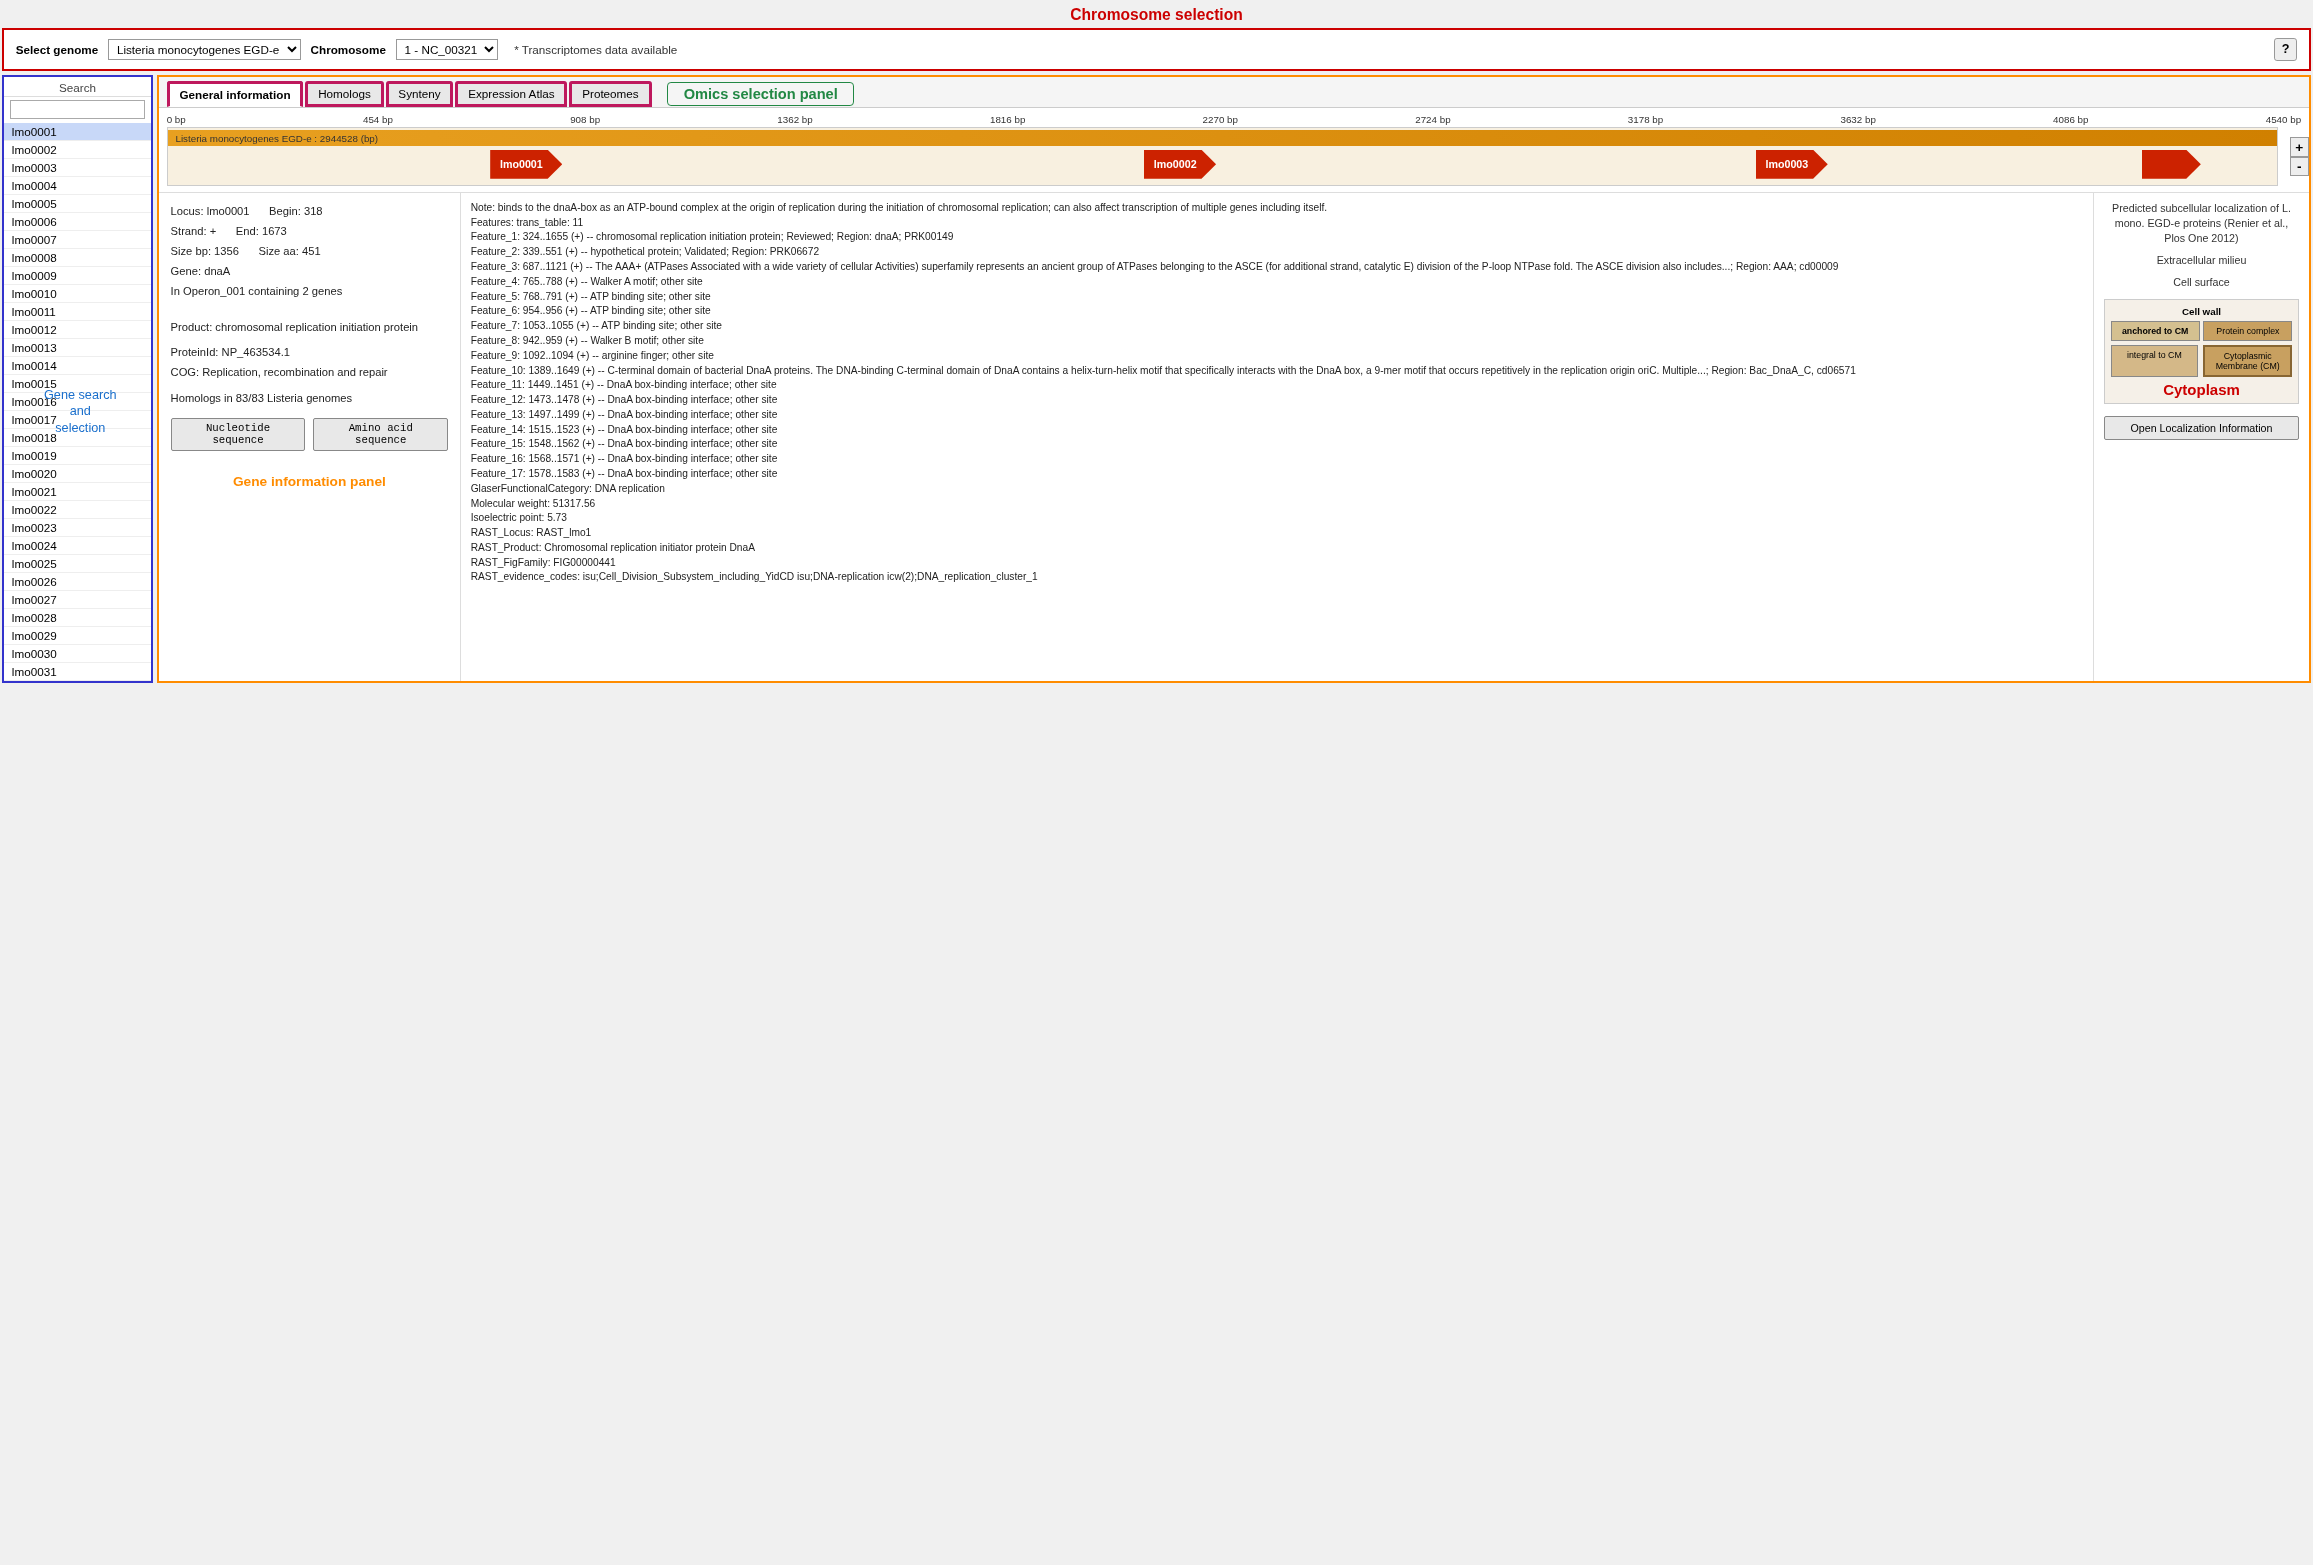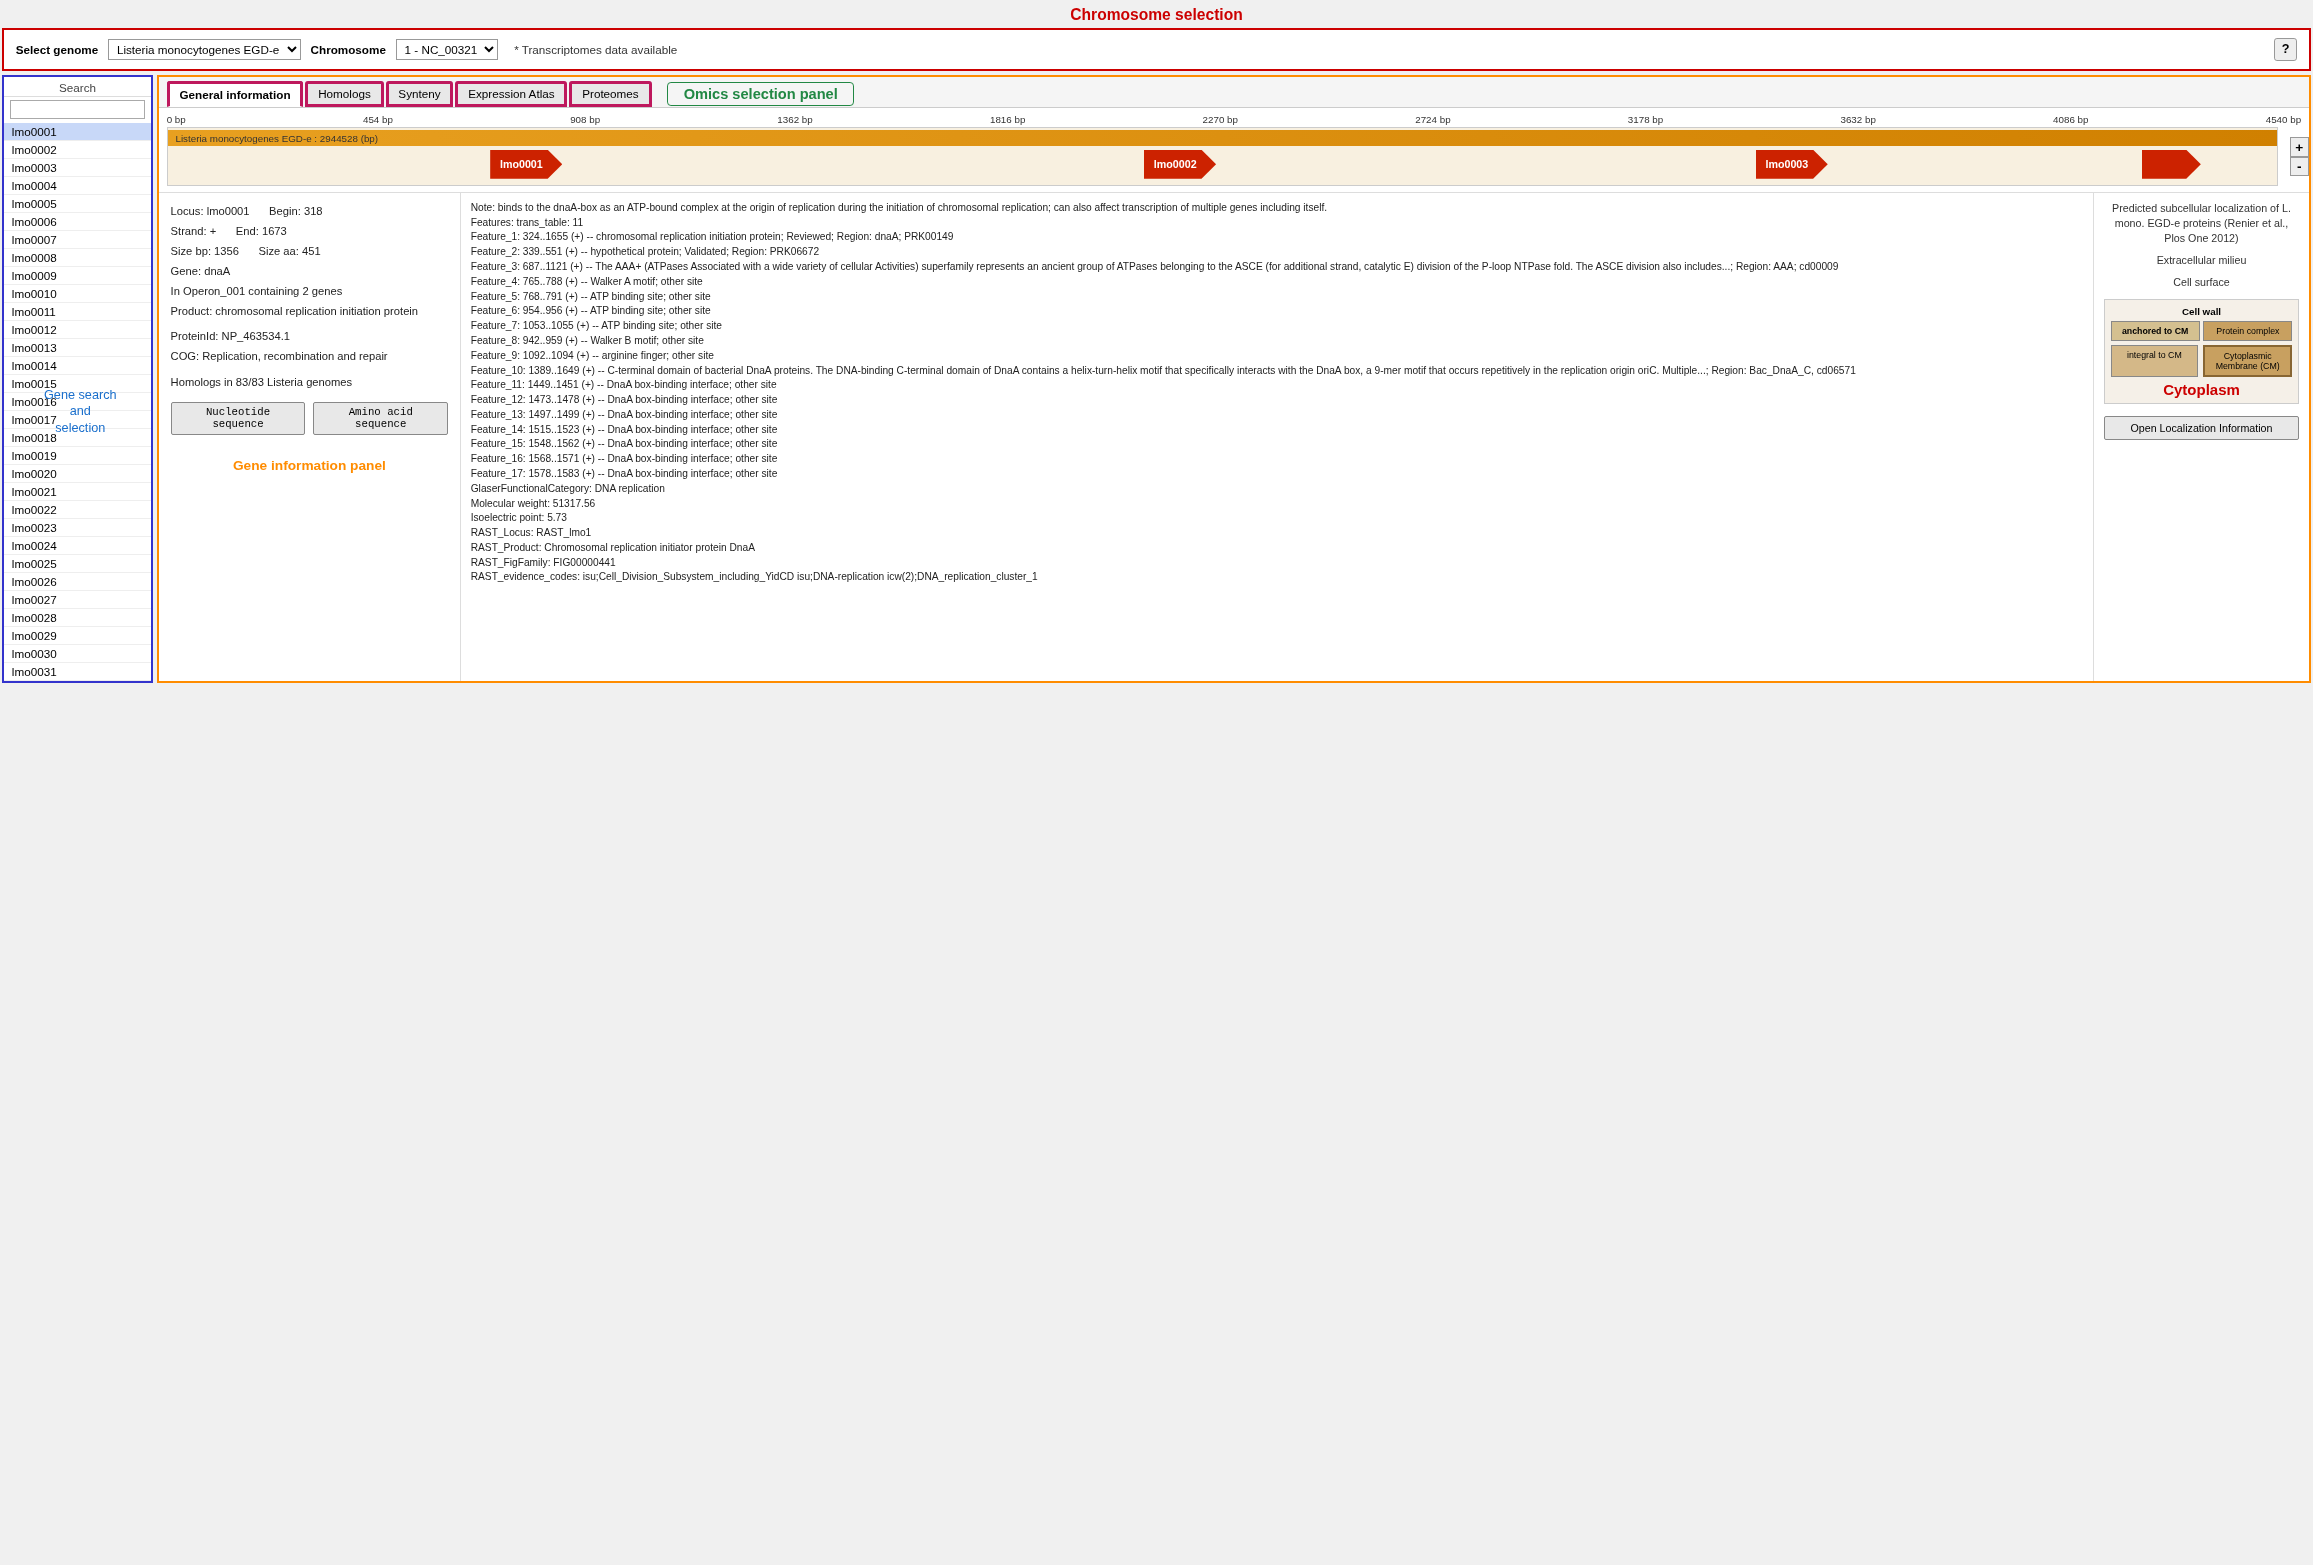--- a/index.html
+++ b/index.html
@@ -539,21 +539,21 @@
         </div>
         <div class="info-row">
           <span>Strand: +</span>
           <span>End: 1673</span>
         </div>
         <div class="info-row">
           <span>Size bp: 1356</span>
           <span>Size aa: 451</span>
         </div>
         <div style="margin-bottom:2px;">Gene: dnaA</div>
-        <div style="margin-bottom:2px;">In Operon_001 containing 2 genes</div>
+        <div style="margin-bottom:18px;">In Operon_001 containing 2 genes</div>
         <div style="margin-bottom:7.8px;">Product: chromosomal replication initiation protein</div>
         <div style="margin-bottom:2px;">ProteinId: NP_463534.1</div>
         <div style="margin-bottom:7.8px;">COG: Replication, recombination and repair</div>
         <div style="margin-bottom:7.8px;">Homologs in 83/83 Listeria genomes</div>
         <div class="btn-row">
           <button class="seq-btn">Nucleotide sequence</button>
           <button class="seq-btn">Amino acid sequence</button>
         </div>
         <div class="gene-info-annotation">Gene information panel</div>
       </div>

